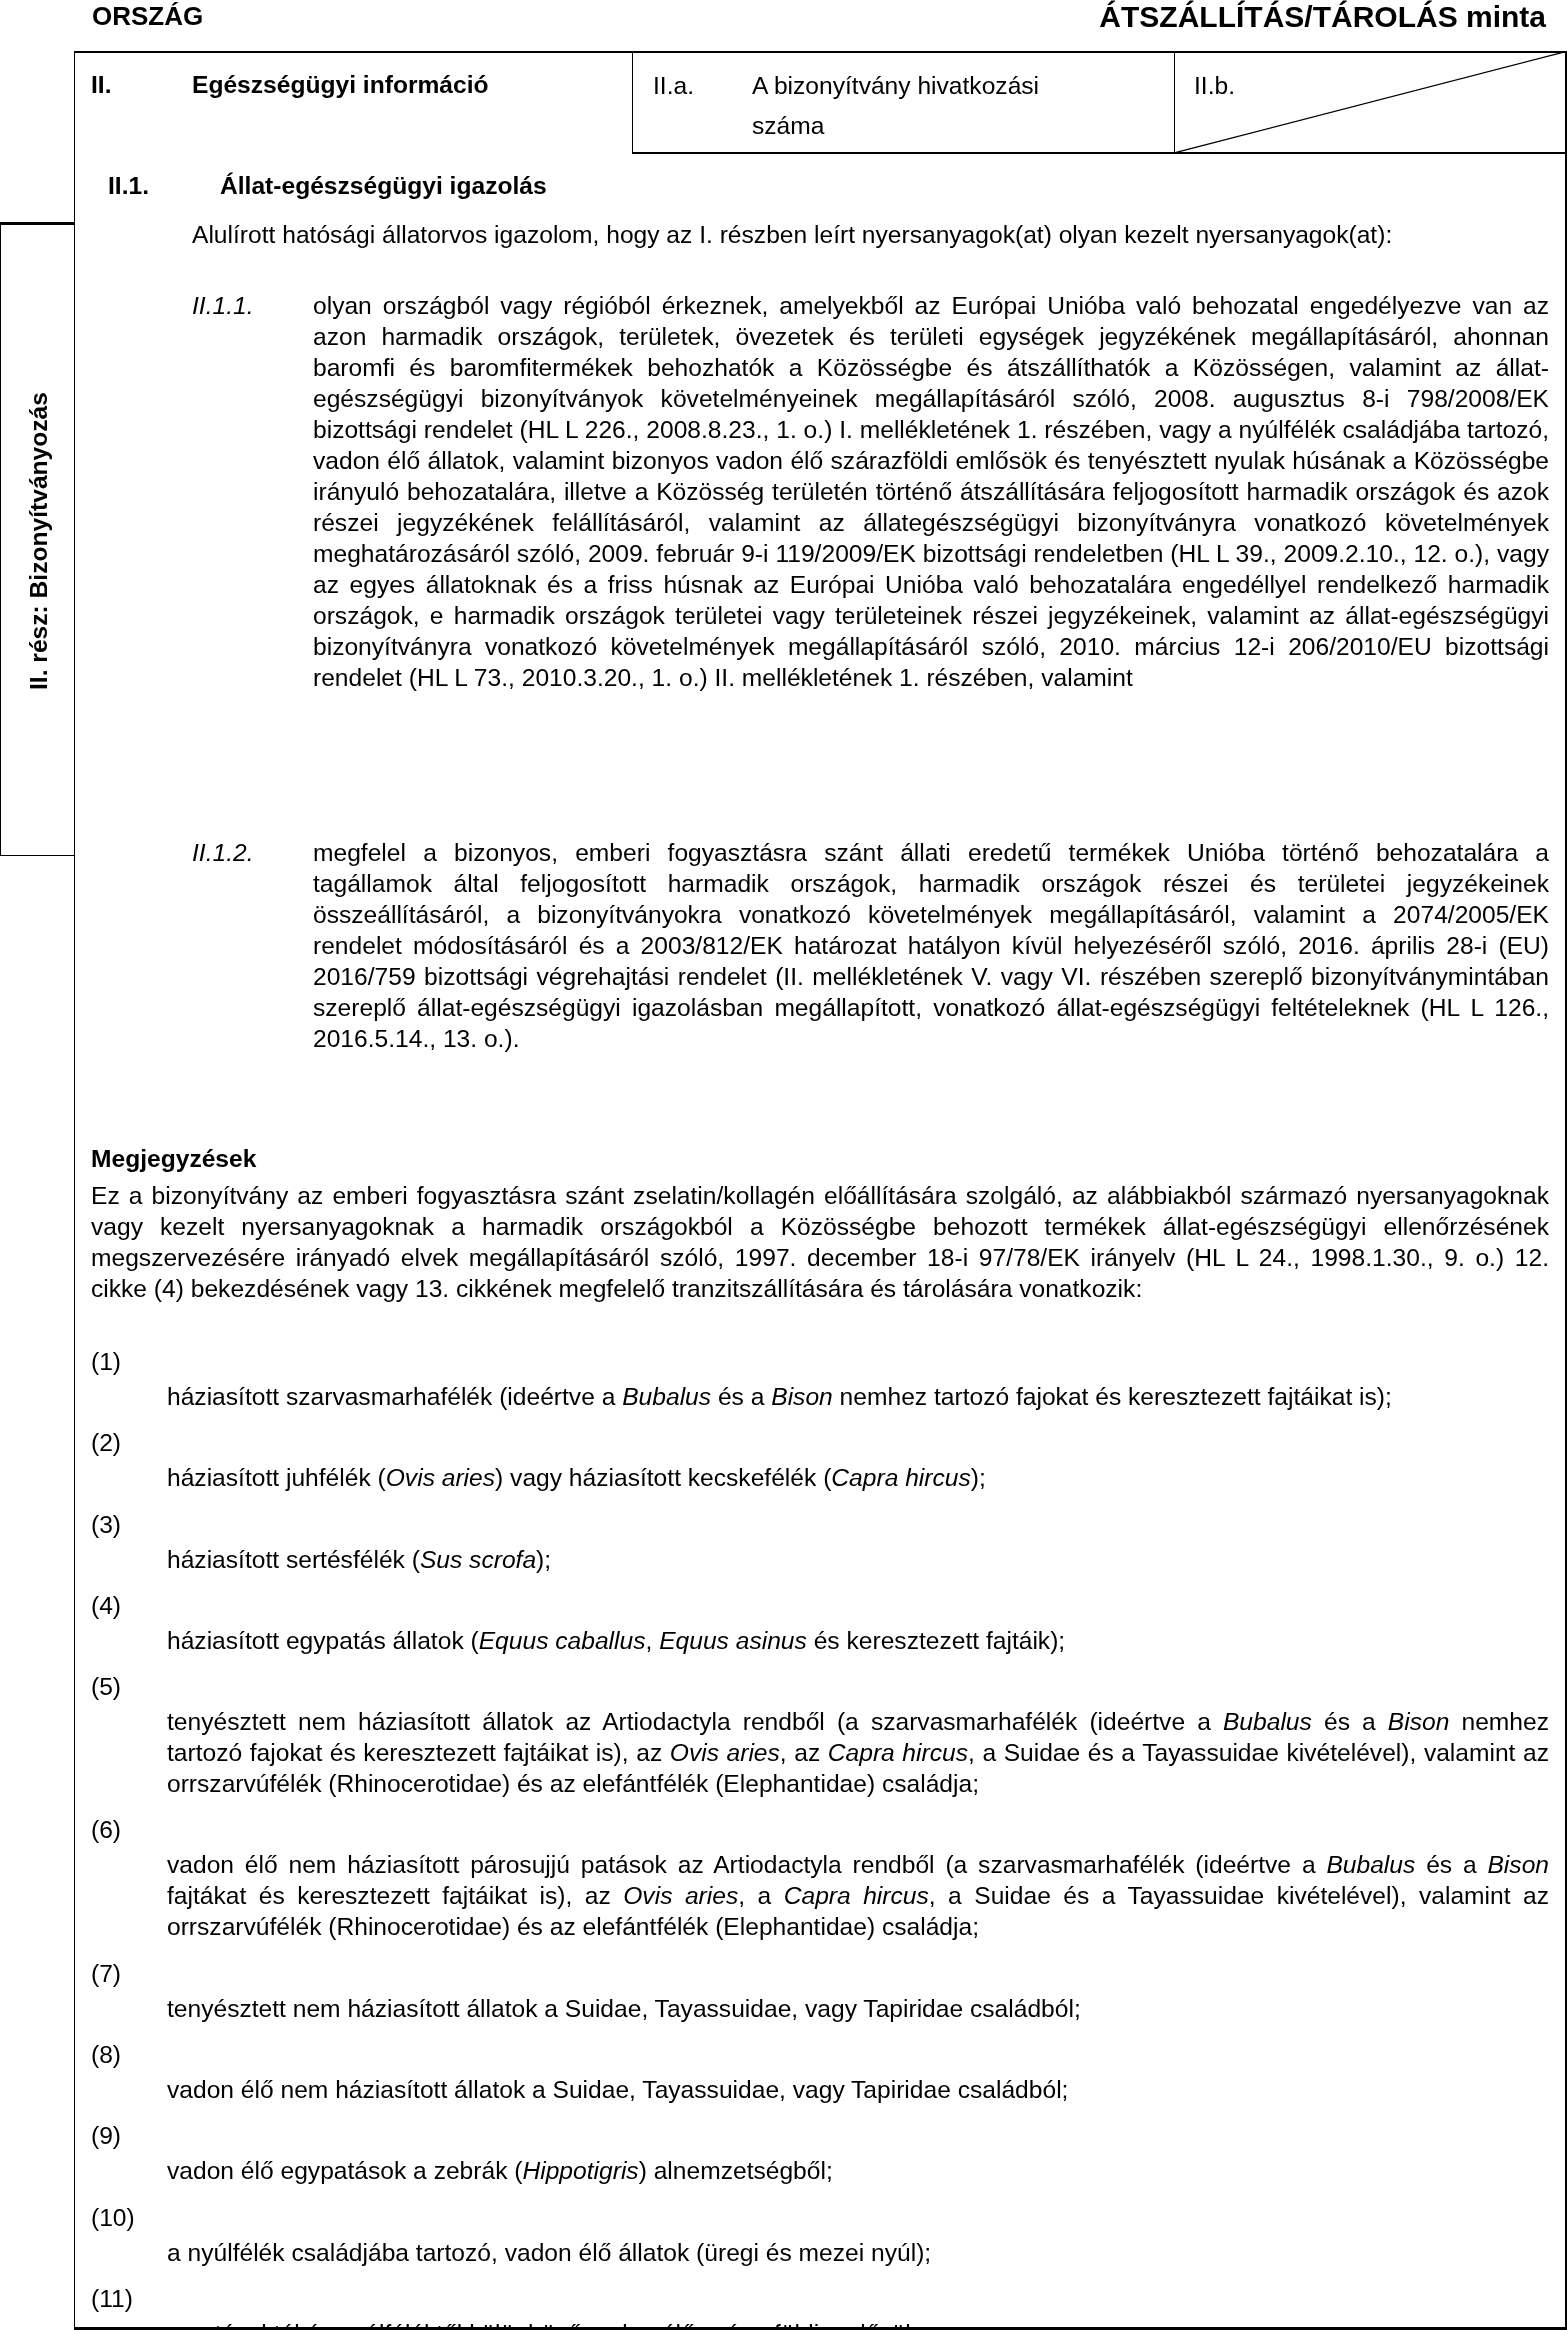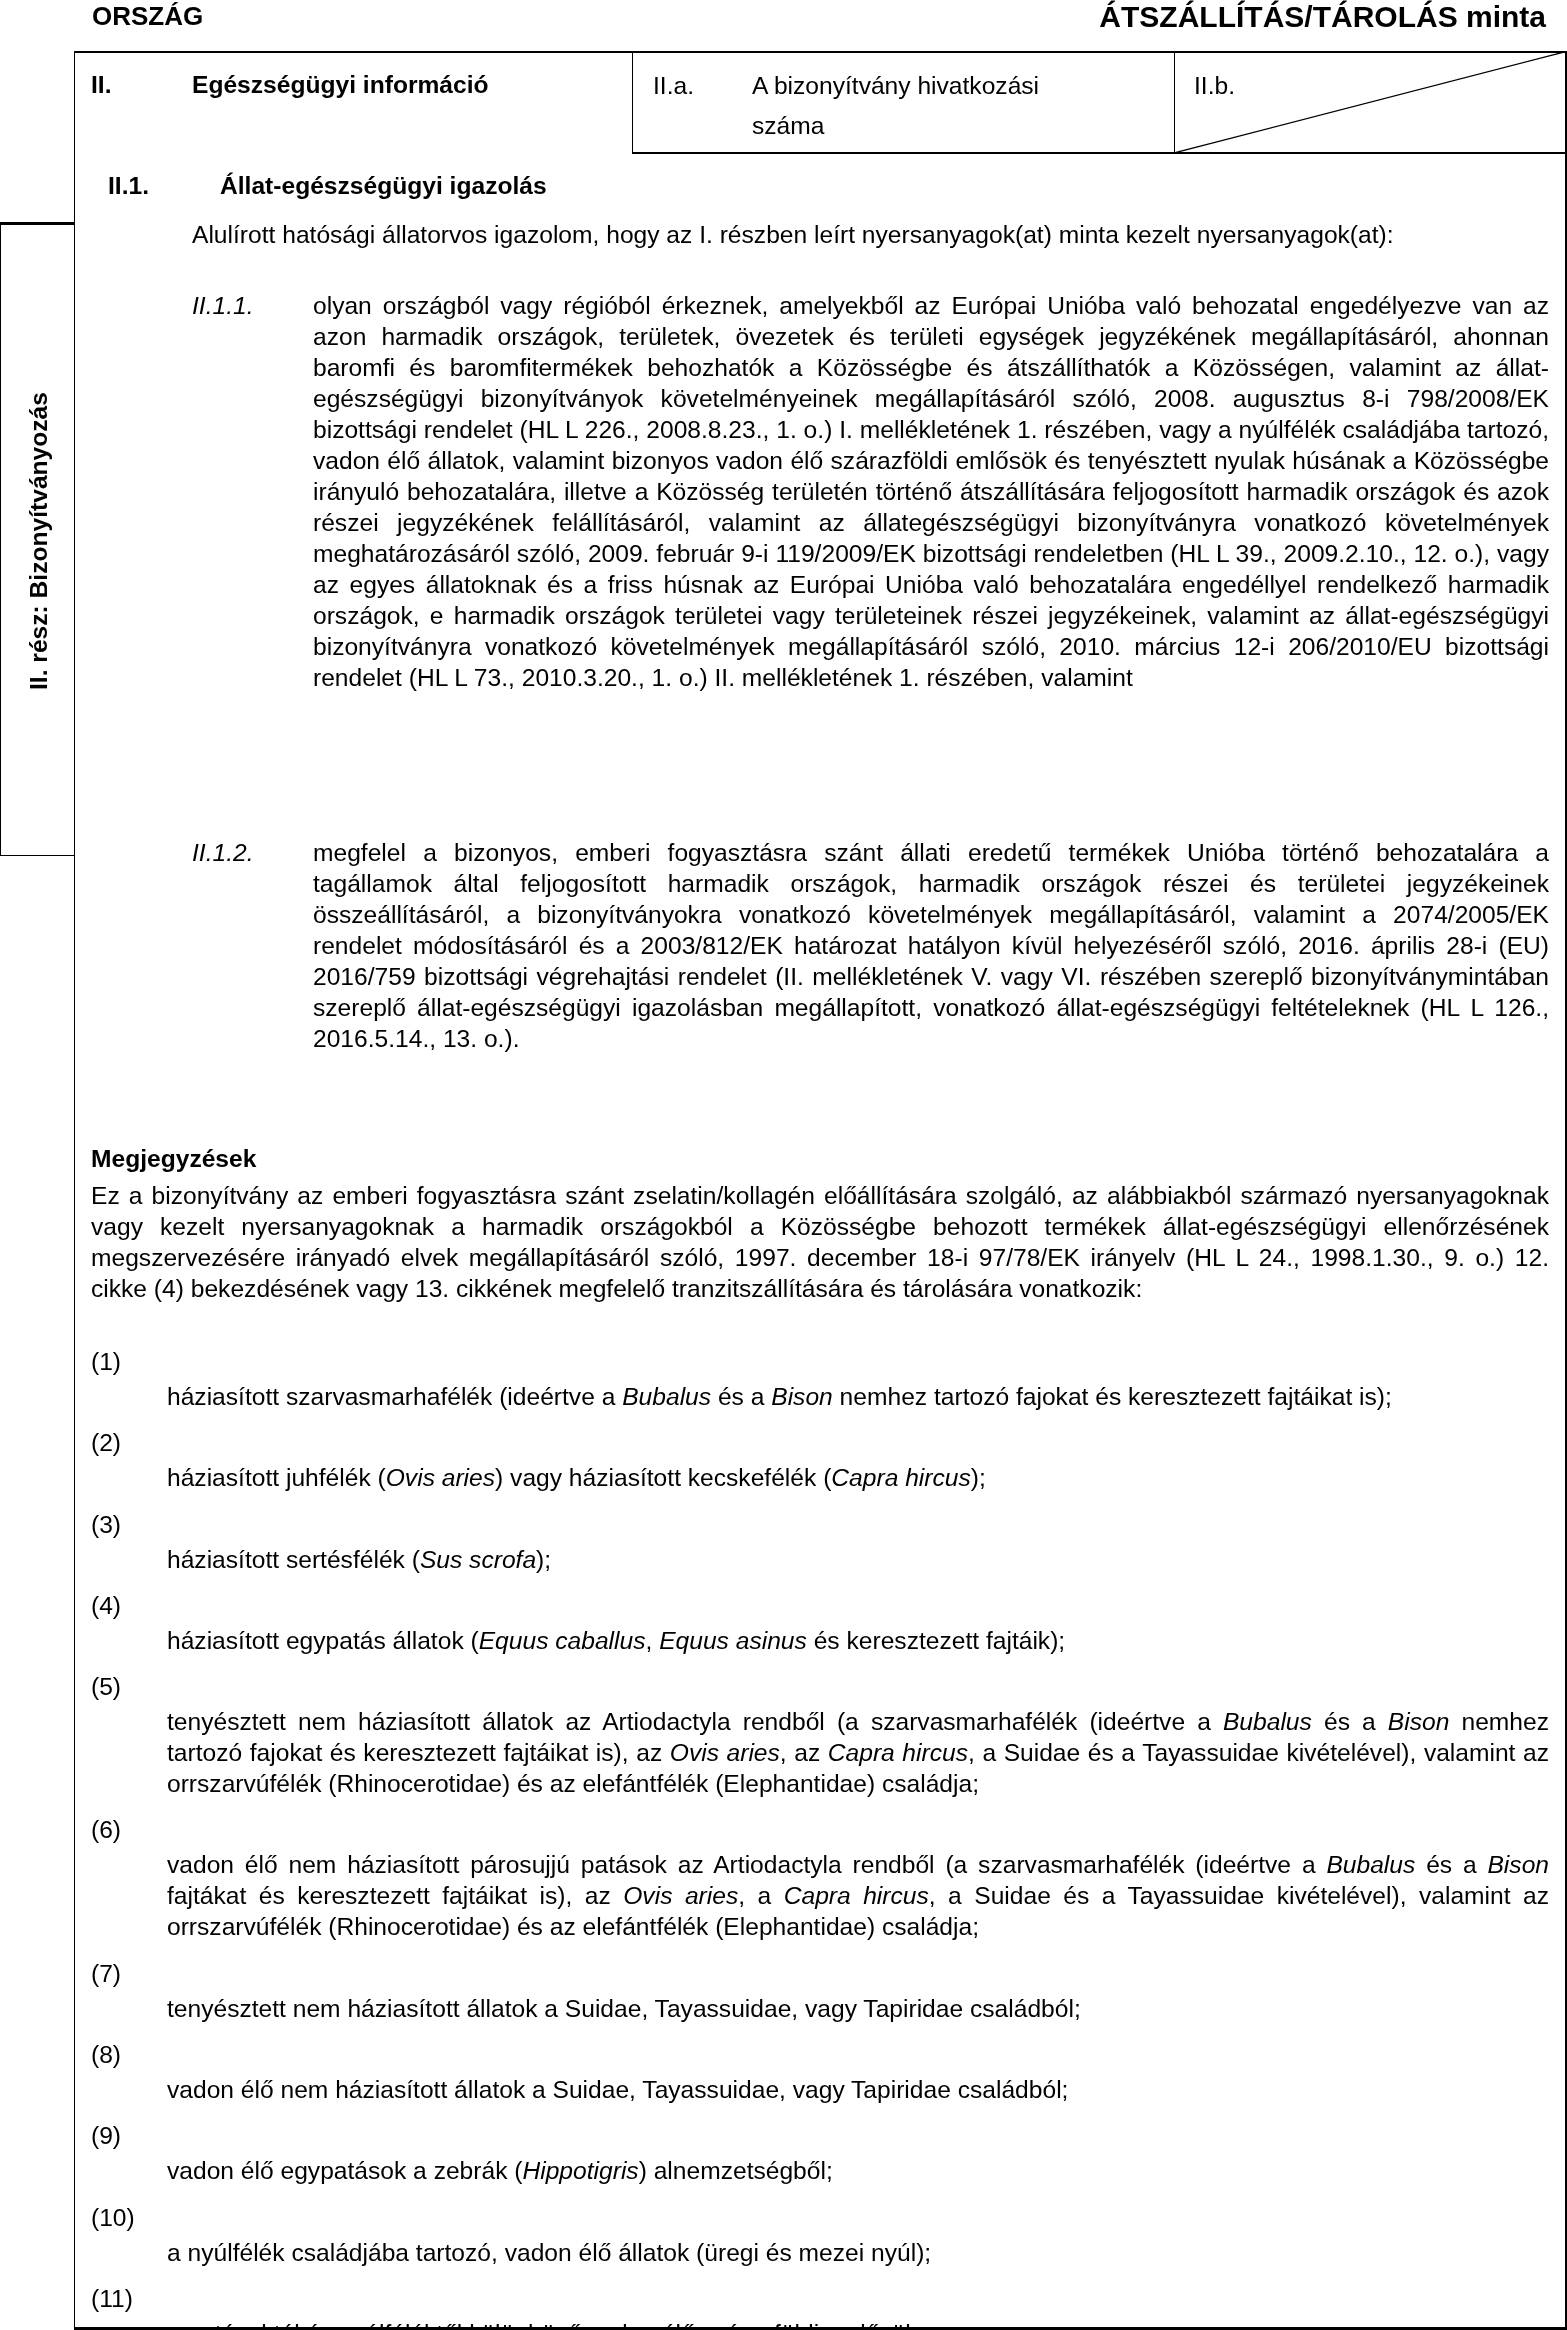--- a/index.html
+++ b/index.html
@@ -78,21 +78,21 @@
 <div class="ref-code-a">II.a.</div>
 <div class="ref-label-a">A bizonyítvány hivatkozási száma</div>
 <div class="ref-code-b">II.b.</div>
 <svg class="diag" viewBox="0 0 642 166" preserveAspectRatio="none">
   <line x1="0" y1="166" x2="642" y2="0" stroke="#000" stroke-width="2"></line>
 </svg>
 
 <div class="sec-num">II.1.</div>
 <div class="sec-title">Állat-egészségügyi igazolás</div>
 
-<div class="intro">Alulírott hatósági állatorvos igazolom, hogy az I. részben leírt nyersanyagok(at) minta kezelt nyersanyagok(at):</div>
+<div class="intro">Alulírott hatósági állatorvos igazolom, hogy az I. részben leírt nyersanyagok(at) olyan kezelt nyersanyagok(at):</div>
 
 <div class="sub-code" style="top:290px">II.1.1.</div>
 <div class="sub-text" style="top:290px">olyan országból vagy régióból érkeznek, amelyekből az Európai Unióba való behozatal engedélyezve van az azon harmadik országok, területek, övezetek és területi egységek jegyzékének megállapításáról, ahonnan baromfi és baromfitermékek behozhatók a Közösségbe és átszállíthatók a Közösségen, valamint az állat-egészségügyi bizonyítványok követelményeinek megállapításáról szóló, 2008. augusztus 8-i 798/2008/EK bizottsági rendelet (HL L 226., 2008.8.23., 1. o.) I. mellékletének 1. részében, vagy a nyúlfélék családjába tartozó, vadon élő állatok, valamint bizonyos vadon élő szárazföldi emlősök és tenyésztett nyulak húsának a Közösségbe irányuló behozatalára, illetve a Közösség területén történő átszállítására feljogosított harmadik országok és azok részei jegyzékének felállításáról, valamint az állategészségügyi bizonyítványra vonatkozó követelmények meghatározásáról szóló, 2009. február 9-i 119/2009/EK bizottsági rendeletben (HL L 39., 2009.2.10., 12. o.), vagy az egyes állatoknak és a friss húsnak az Európai Unióba való behozatalára engedéllyel rendelkező harmadik országok, e harmadik országok területei vagy területeinek részei jegyzékeinek, valamint az állat-egészségügyi bizonyítványra vonatkozó követelmények megállapításáról szóló, 2010. március 12-i 206/2010/EU bizottsági rendelet (HL L 73., 2010.3.20., 1. o.) II. mellékletének 1. részében, valamint</div>
 
 <div class="sub-code" style="top:837px">II.1.2.</div>
 <div class="sub-text" style="top:837px">megfelel a bizonyos, emberi fogyasztásra szánt állati eredetű termékek Unióba történő behozatalára a tagállamok által feljogosított harmadik országok, harmadik országok részei és területei jegyzékeinek összeállításáról, a bizonyítványokra vonatkozó követelmények megállapításáról, valamint a 2074/2005/EK rendelet módosításáról és a 2003/812/EK határozat hatályon kívül helyezéséről szóló, 2016. április 28-i (EU) 2016/759 bizottsági végrehajtási rendelet (II. mellékletének V. vagy VI. részében szereplő bizonyítványmintában szereplő állat-egészségügyi igazolásban megállapított, vonatkozó állat-egészségügyi feltételeknek (HL L 126., 2016.5.14., 13. o.).</div>
 
 <div class="notes-title">Megjegyzések</div>
 <div class="notes-intro">Ez a bizonyítvány az emberi fogyasztásra szánt zselatin/kollagén előállítására szolgáló, az alábbiakból származó nyersanyagoknak vagy kezelt nyersanyagoknak a harmadik országokból a Közösségbe behozott termékek állat-egészségügyi ellenőrzésének megszervezésére irányadó elvek megállapításáról szóló, 1997. december 18-i 97/78/EK irányelv (HL L 24., 1998.1.30., 9. o.) 12. cikke (4) bekezdésének vagy 13. cikkének megfelelő tranzitszállítására és tárolására vonatkozik:</div>
 

